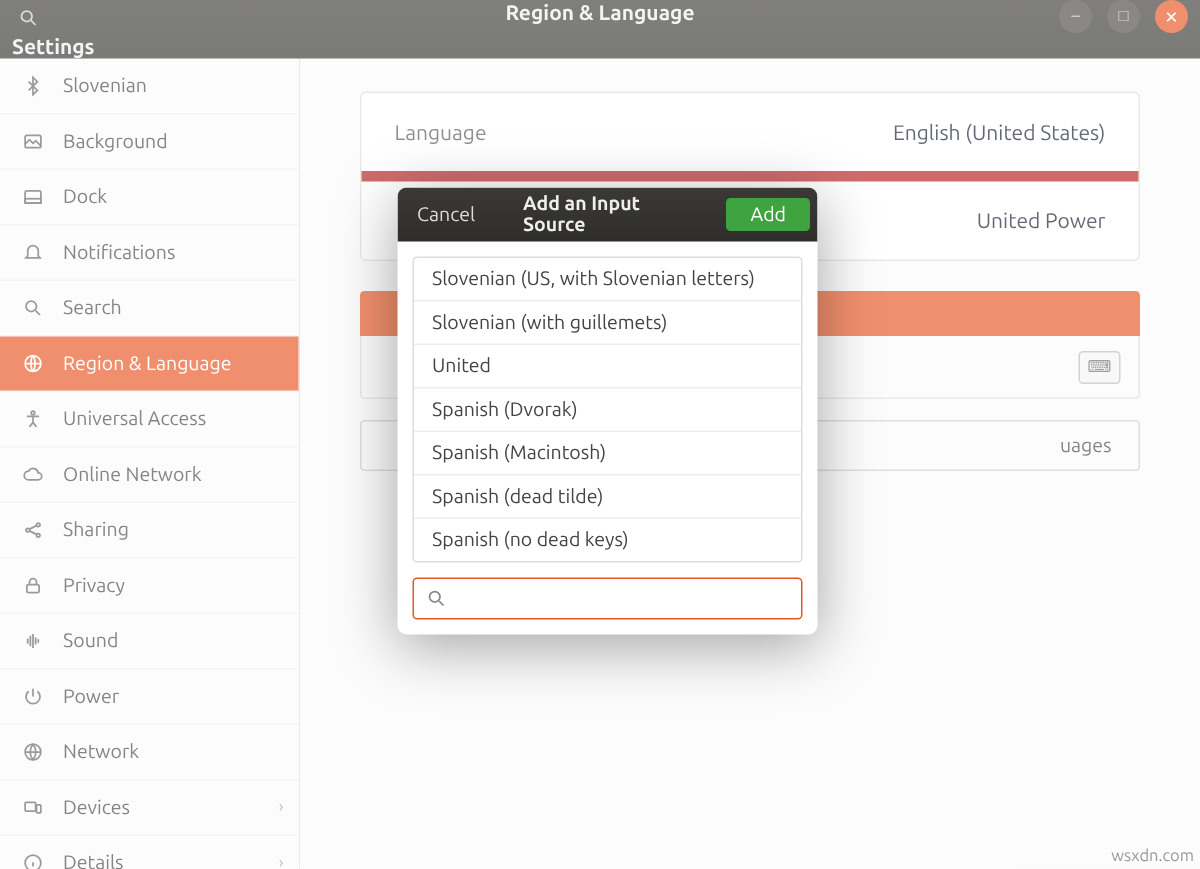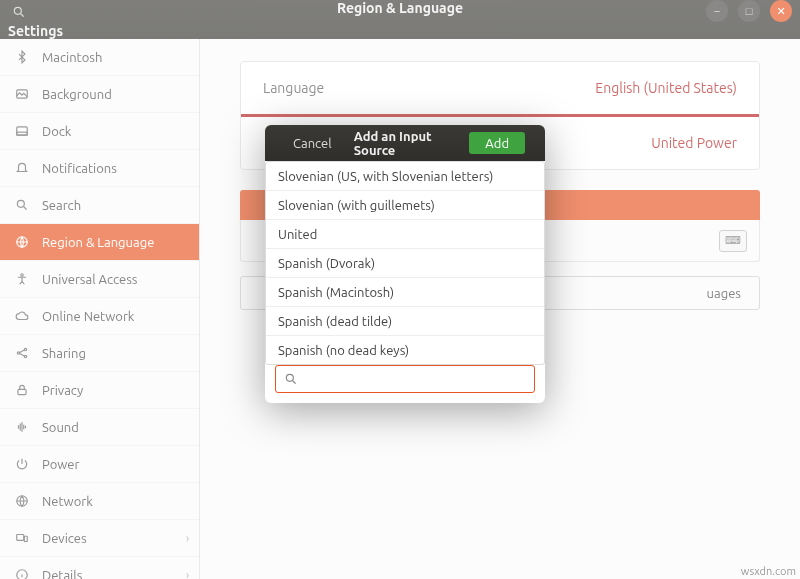--- a/index.html
+++ b/index.html
@@ -13,36 +13,36 @@
 .win-close { background:#e95420; color:#fff;}
 .container { display:flex; height:541px; }
 .sidebar { width:200px; background:#fafafa; border-right:1px solid #ddd; overflow-y:auto;}
 .sidebar-item { display:flex; align-items:center; height:37px; padding:0 14px; font-size:13px; color:#444; gap:12px; border-bottom:1px solid #eee; cursor:pointer; position:relative;}
 .sidebar-item.active { background:#e95420; color:#fff;}
 .sidebar-item .icon { width:16px; display:flex; align-items:center; justify-content:center; color:#666; font-size:13px;}
 .sidebar-item.active .icon { color:#fff;}
 .sidebar-item .chev { position:absolute; right:10px; color:#999; font-size:11px;}
 .content { flex:1; padding:22px 40px; position:relative;}
 .panel { border:1px solid #ddd; border-radius:4px; background:#fff; margin-bottom:20px;}
-.panel-row { display:flex; justify-content:space-between; padding:18px 22px; border-bottom:3px solid #b91c1c; font-size:14px; color:#333;}
+.panel-row { display:flex; justify-content:space-between; padding:18px 22px; border-bottom:7px solid #b91c1c; font-size:14px; color:#333;}
 .panel-row:last-child { border-bottom:none;}
 .panel-row .label { color:#555;}
-.panel-row .value { color:#b91c1c;}
+.panel-row .value { color:#0f172a;}
 .accent-bar { background:#e95420; height:30px; border-radius:3px 3px 0 0;}
 .input-row { border:1px solid #ddd; border-top:none; border-radius:0 0 3px 3px; height:42px; display:flex; align-items:center; justify-content:flex-end; padding:0 12px;}
 .kbd-icon { width:28px; height:22px; border:1px solid #bbb; border-radius:3px; background:#f5f5f5; display:flex; align-items:center; justify-content:center; font-size:11px; color:#666;}
 .manage-btn { border:1px solid #ccc; border-radius:3px; height:34px; display:flex; align-items:center; padding:0 18px; font-size:13px; color:#444; margin-top:14px; background:#fafafa; width:100%; justify-content:flex-end;}
 .overlay { position:absolute; top:0; left:0; right:0; bottom:0; background:rgba(255,255,255,0.35);}
 
 .modal { position:absolute; left:265px; top:125px; width:280px; background:#fff; border-radius:6px; box-shadow:0 8px 40px rgba(0,0,0,.35); overflow:hidden;}
-.modal-header { background:linear-gradient(#3a3935,#2f2e2b); height:36px; display:flex; align-items:center; padding:0 20px; gap:8px;}
+.modal-header { background:linear-gradient(#3a3935,#2f2e2b); height:36px; display:flex; align-items:center; padding:0 5px; gap:18px;}
 .modal-header .cancel { color:#ddd; font-size:13px; padding:4px 8px; cursor:pointer;}
 .modal-header .mtitle { flex:1; color:#eee; font-size:13px; font-weight:600; text-align:left; padding-left:6px;}
 .modal-header .add-btn { background:#3fa33f; color:#fff; font-size:13px; padding:4px 16px; border-radius:3px; cursor:pointer;}
-.modal-list { max-height:250px; overflow:hidden; border:1px solid #ddd; border-radius:3px;}
+.modal-list { max-height:250px; overflow:hidden; border:1px solid #ddd; margin:10px; border-radius:3px;}
 .modal-list .item { padding:7px 12px; font-size:13px; color:#444; border-bottom:1px solid #eee; cursor:pointer;}
 .modal-list .item:last-child { border-bottom:none;}
 .modal-search { margin:0 10px 10px; border:1px solid #e95420; border-radius:3px; height:28px; display:flex; align-items:center; padding:0 8px; gap:6px;}
 .modal-search input { border:none; outline:none; flex:1; font-size:13px;}
 .watermark { position:absolute; right:4px; bottom:2px; font-size:11px; color:#999;}
 svg { width:14px; height:14px; }
 </style>
 </head>
 <body>
 
@@ -63,21 +63,21 @@
 </div>
 
 <div class="container">
   <div class="sidebar" id="sidebar">
       <div class="sidebar-item">
         <span class="icon">
           <svg viewBox="0 0 24 24" stroke="currentColor" fill="none" stroke-width="2">
             <path d="M7 7l10 10-5 5V2l5 5L7 17"></path>
           </svg>
         </span>
-        <span>Macintosh</span>
+        <span>Slovenian</span>
       </div>
       <div class="sidebar-item">
         <span class="icon">
           <svg viewBox="0 0 24 24" stroke="currentColor" fill="none" stroke-width="2">
             <rect x="3" y="5" width="18" height="14" rx="2"></rect>
             <path d="M3 15l5-5 4 4 3-3 6 6"></path>
           </svg>
         </span>
         <span>Background</span>
       </div>

